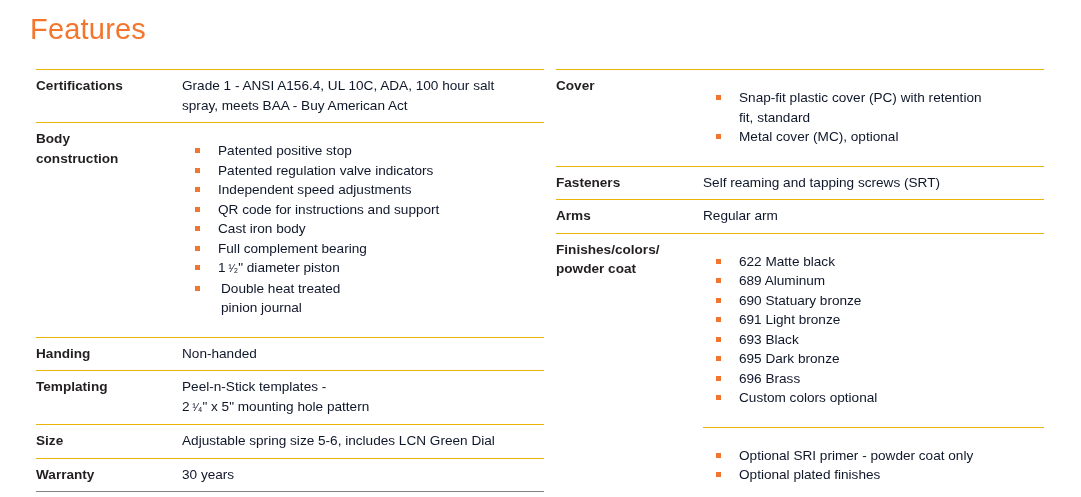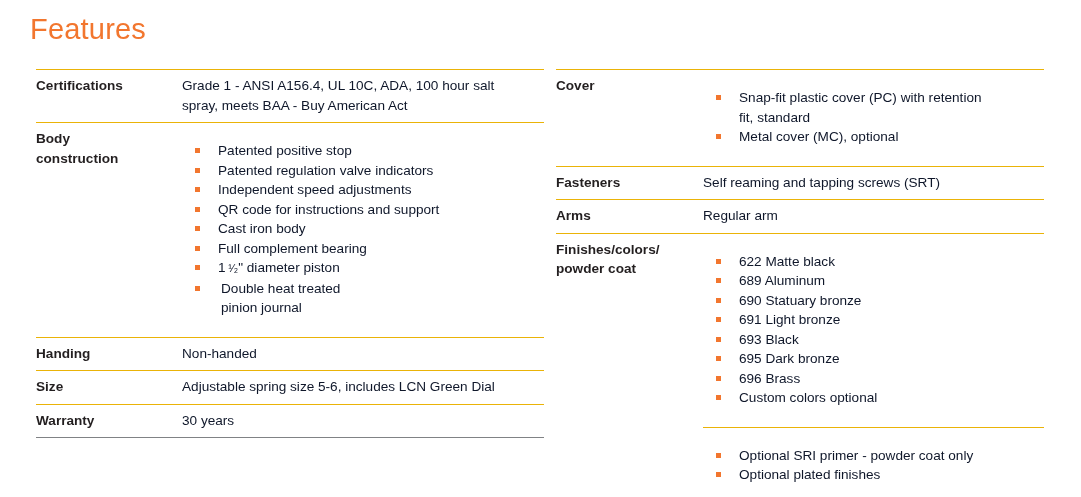--- a/index.html
+++ b/index.html
@@ -143,20 +143,27 @@
           </ul>
         </td>
       </tr>
 
 
       <tr>
         <td class="cell-label">Handing</td>
         <td class="cell-value">Non-handed</td>
       </tr>
 
+      <tr>
+        <td class="cell-label">Templating</td>
+        <td class="cell-value">
+          <span class="wrap-line">Peel-n-Stick templates -</span>
+          <span class="wrap-line">2 <span class="frac">¹⁄₄</span>" x 5" mounting hole pattern</span>
+        </td>
+      </tr>
 
       <tr>
         <td class="cell-label">Size</td>
         <td class="cell-value">Adjustable spring size 5-6, includes LCN Green Dial</td>
       </tr>
 
       <tr>
         <td class="cell-label">Warranty</td>
         <td class="cell-value">30 years</td>
       </tr>

